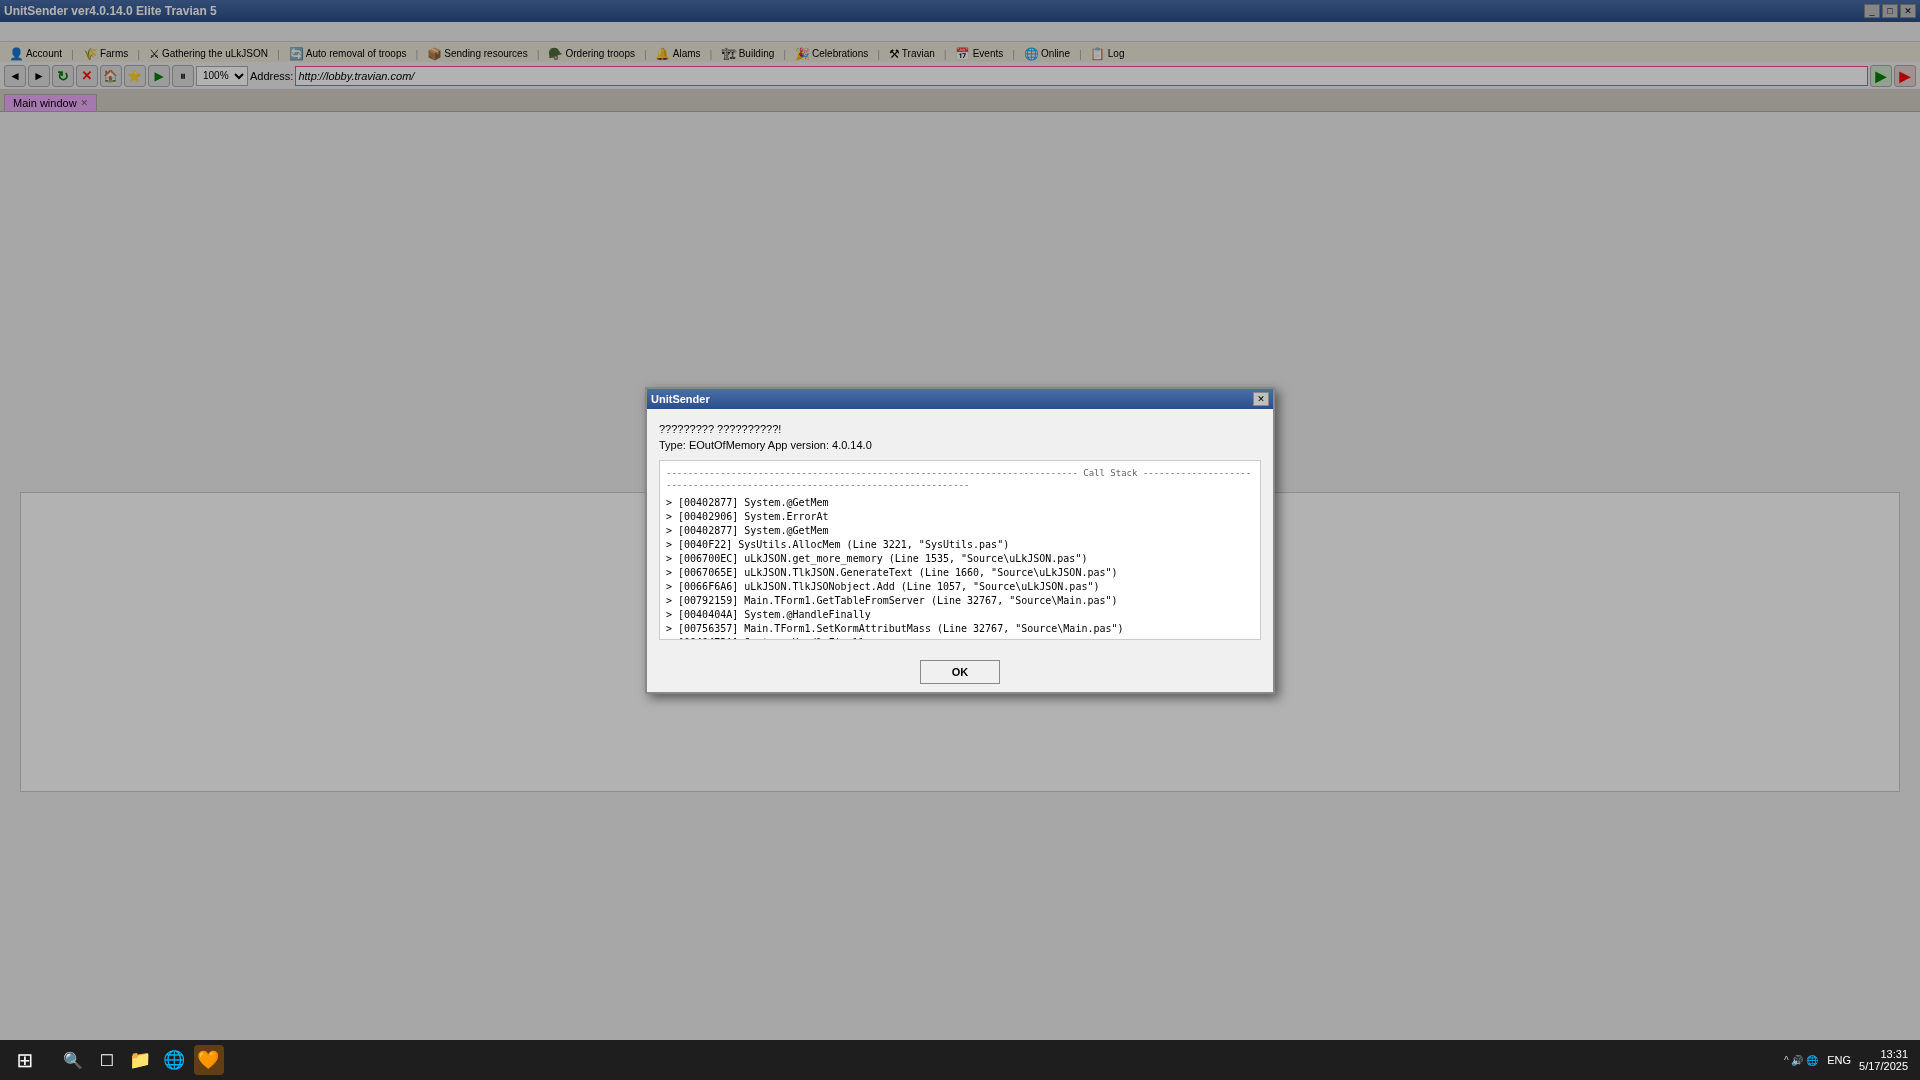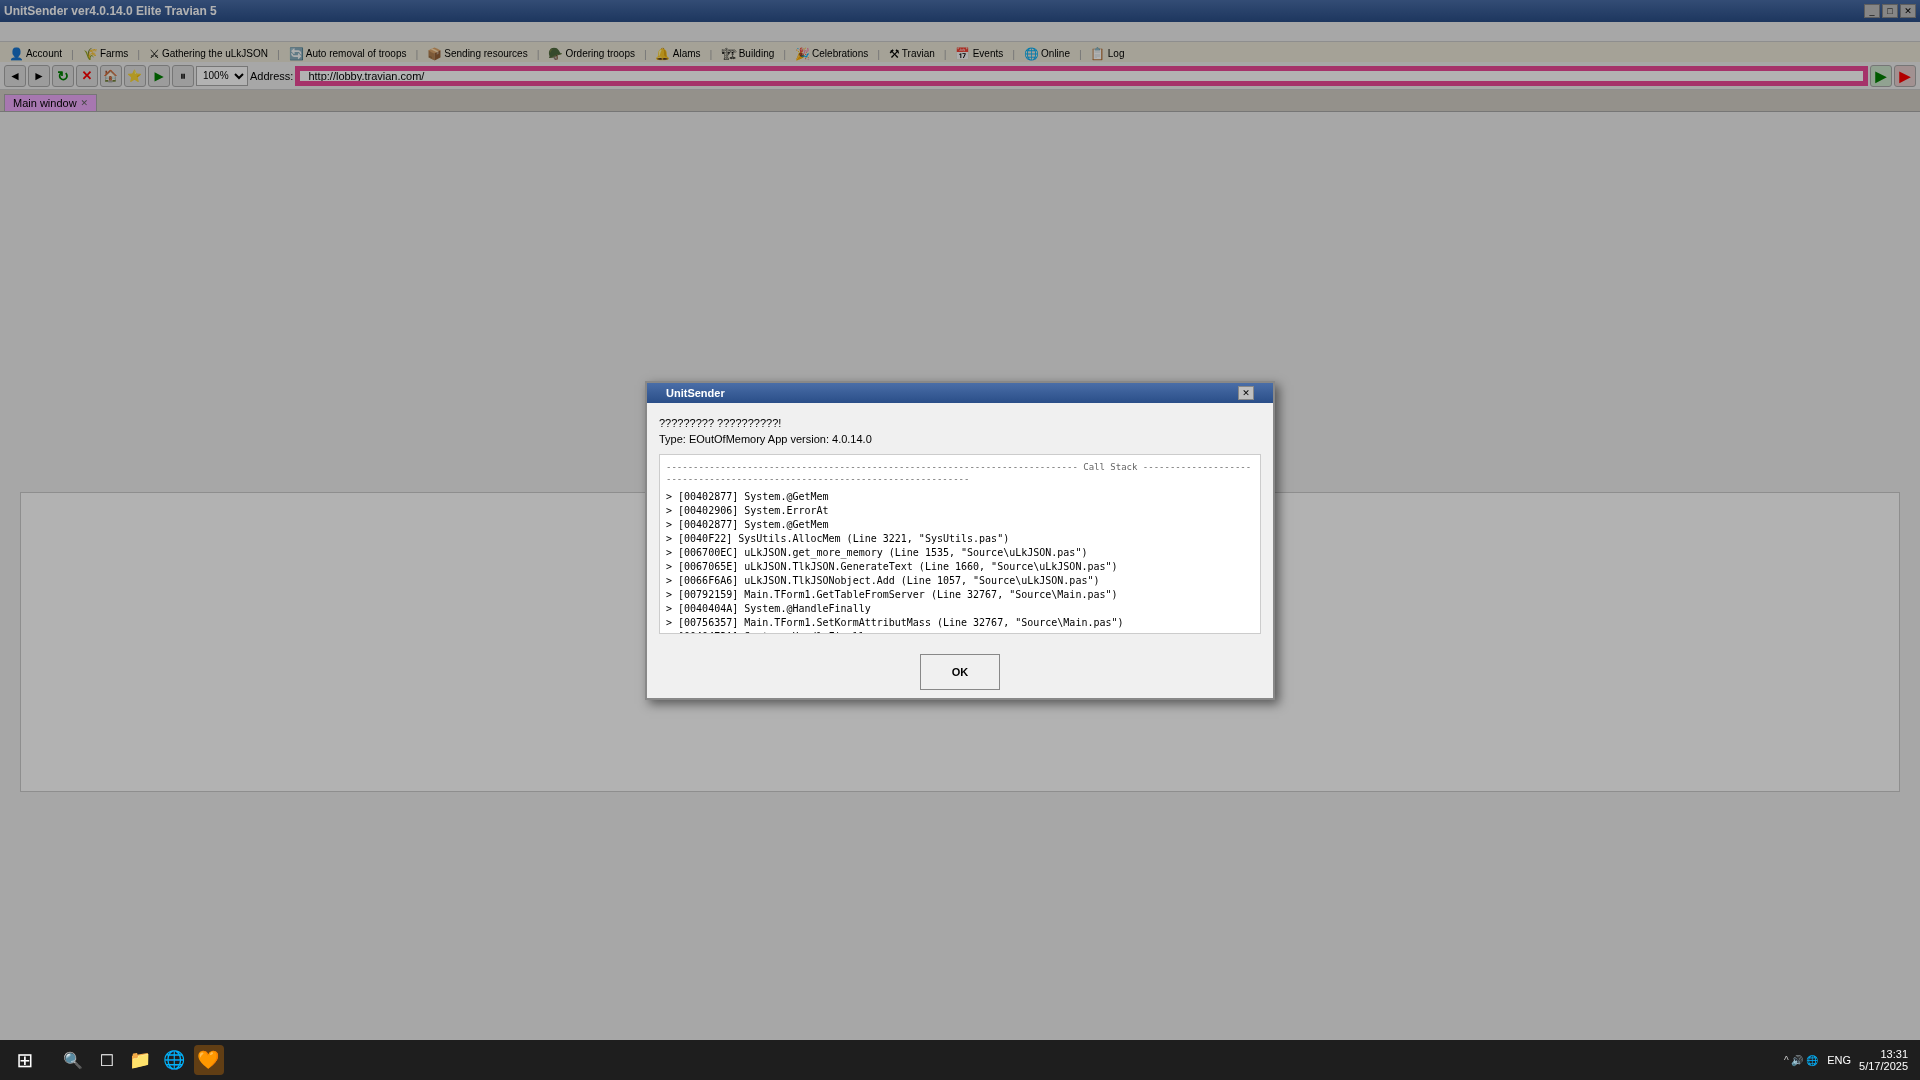--- a/index.html
+++ b/index.html
@@ -127,24 +127,25 @@
     .zoom-select {
       height: 20px;
       border: 1px solid #aaa;
       background: white;
       font-size: 10px;
       padding: 0 2px;
     }
     .address-bar {
       flex: 1;
       height: 20px;
-      border: 5px solid #ec4899;
+      border: 1px solid #ec4899;
       background: white;
-      padding: 0 8px;
-      font-size: 11px;
+      padding: 0 2px;
+      font-size: 11px;
+      font-style: italic;
     }
     .nav-end-btn {
       width: 22px;
       height: 22px;
       background: #e0e0e0;
       border: 1px solid #aaa;
       border-radius: 3px;
       display: flex;
       align-items: center;
       justify-content: center;
@@ -282,21 +283,21 @@
     .dialog {
       background: #f0f0f0;
       border: 2px solid #888;
       box-shadow: 4px 4px 10px rgba(0,0,0,0.5);
       width: 630px;
       min-height: 280px;
     }
     .dialog-title-bar {
       background: linear-gradient(to bottom, #4a6ea8, #2a4e88);
       color: white;
-      padding: 3px 19px;
+      padding: 3px 4px;
       font-size: 11px;
       font-weight: bold;
       display: flex;
       justify-content: space-between;
       align-items: center;
     }
     .dialog-close-btn {
       width: 16px;
       height: 14px;
       background: #c0c0c0;
@@ -327,21 +328,21 @@
       max-height: 180px;
       overflow-y: auto;
     }
     .dialog-footer {
       display: flex;
       justify-content: center;
       padding: 8px;
     }
     .dialog-ok-btn {
       width: 80px;
-      height: 36px;
+      height: 24px;
       background: #f0f0f0;
       border: 1px solid #888;
       cursor: pointer;
       font-size: 11px;
       font-weight: bold;
     }
 
     
     .taskbar {
       position: fixed;

